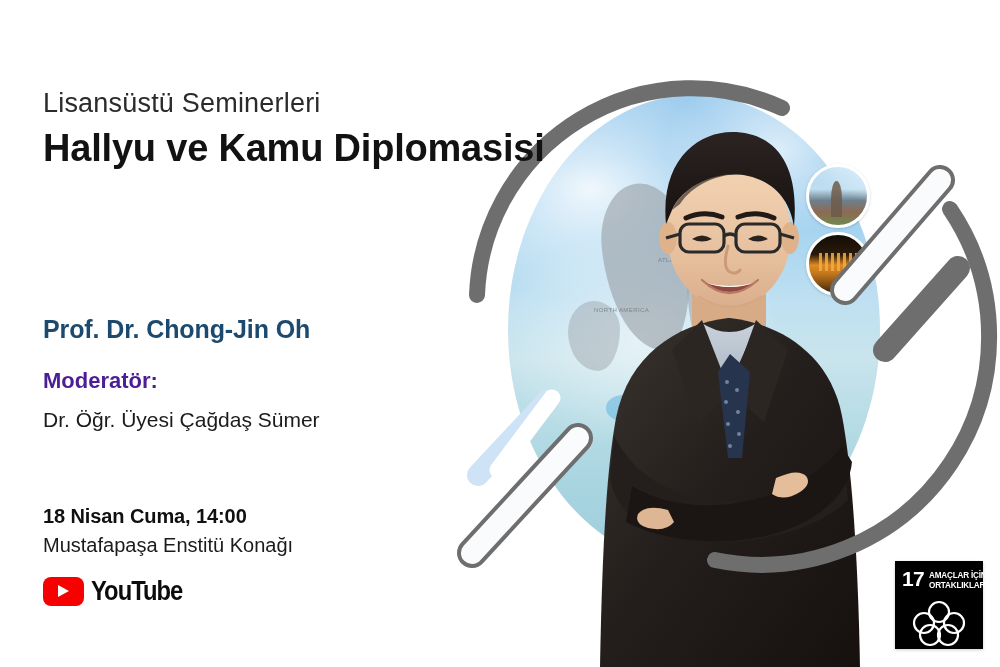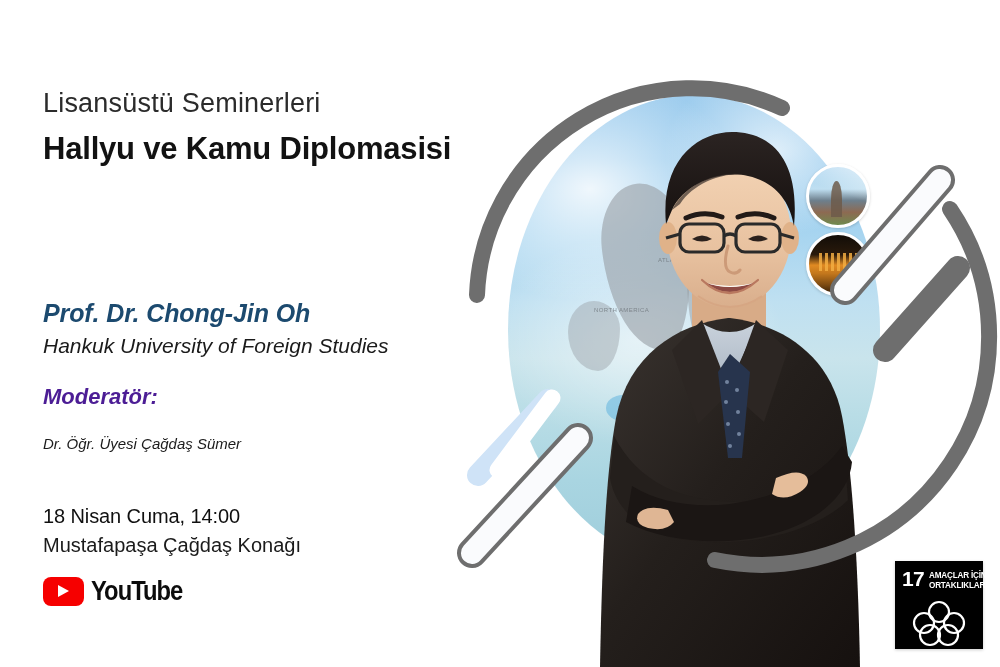--- a/index.html
+++ b/index.html
@@ -34,33 +34,32 @@
     color:#2b2b2b;
     white-space:nowrap;
   }
 
   .title{
     position:absolute;
     left:0; top:128px;
     width:480px;
   }
   .title-line{
-    font-size:31px;
+    font-size:38px;
     font-weight:bold;
     line-height:41px;
     color:#121212;
     letter-spacing:-.2px;
     white-space:nowrap;
   }
 
   .speaker-block{
     position:absolute;
-    left:0; top:297px;
+    left:0; top:313px;
     width:470px;
-    font-style:italic;
   }
   .speaker-name{
     font-size:25px;
     font-weight:bold;
     color:#1c4a6f;
     line-height:32px;
     letter-spacing:-.1px;
     white-space:nowrap;
   }
   .speaker-affil{
@@ -73,36 +72,36 @@
   }
   .moderator-label{
     font-size:22px;
     font-weight:bold;
     color:#4c1d95;
     line-height:30px;
     margin-top:21px;
     white-space:nowrap;
   }
   .moderator-name{
-    font-size:15px;
+    font-size:21px;
     font-weight:300;
     color:#1b1b1b;
     line-height:30px;
-    margin-top:17px;
+    margin-top:9px;
     white-space:nowrap;
   }
 
   .when-block{
     position:absolute;
     left:0; top:503px;
     width:470px;
   }
   .when-date{
     font-size:20px;
-    font-weight:normal;
+    font-weight:bold;
     color:#101010;
     line-height:27px;
     letter-spacing:-.1px;
     white-space:nowrap;
   }
   .when-venue{
     font-size:20px;
     font-weight:300;
     color:#1b1b1b;
     line-height:28px;
@@ -462,28 +461,27 @@
   <div class="text-col">
 
     <div class="eyebrow">Lisansüstü Seminerleri</div>
 
     <div class="title">
       <div class="title-line">Hallyu ve Kamu Diplomasisi</div>
     </div>
 
     <div class="speaker-block">
       <div class="speaker-name">Prof. Dr. Chong-Jin Oh</div>
-      <div class="speaker-affil">Hankuk University of Foreign Studies</div>
       <div class="moderator-label">Moderatör:</div>
       <div class="moderator-name">Dr. Öğr. Üyesi Çağdaş Sümer</div>
     </div>
 
     <div class="when-block">
       <div class="when-date">18 Nisan Cuma, 14:00</div>
-      <div class="when-venue">Mustafapaşa Çağdaş Konağı</div>
+      <div class="when-venue">Mustafapaşa Enstitü Konağı</div>
     </div>
 
     <div class="yt-logo">
       <div class="yt-badge"></div>
       <div class="yt-word">YouTube</div>
     </div>
   </div>
 
   <div class="sdg">
     <div class="sdg-top">

